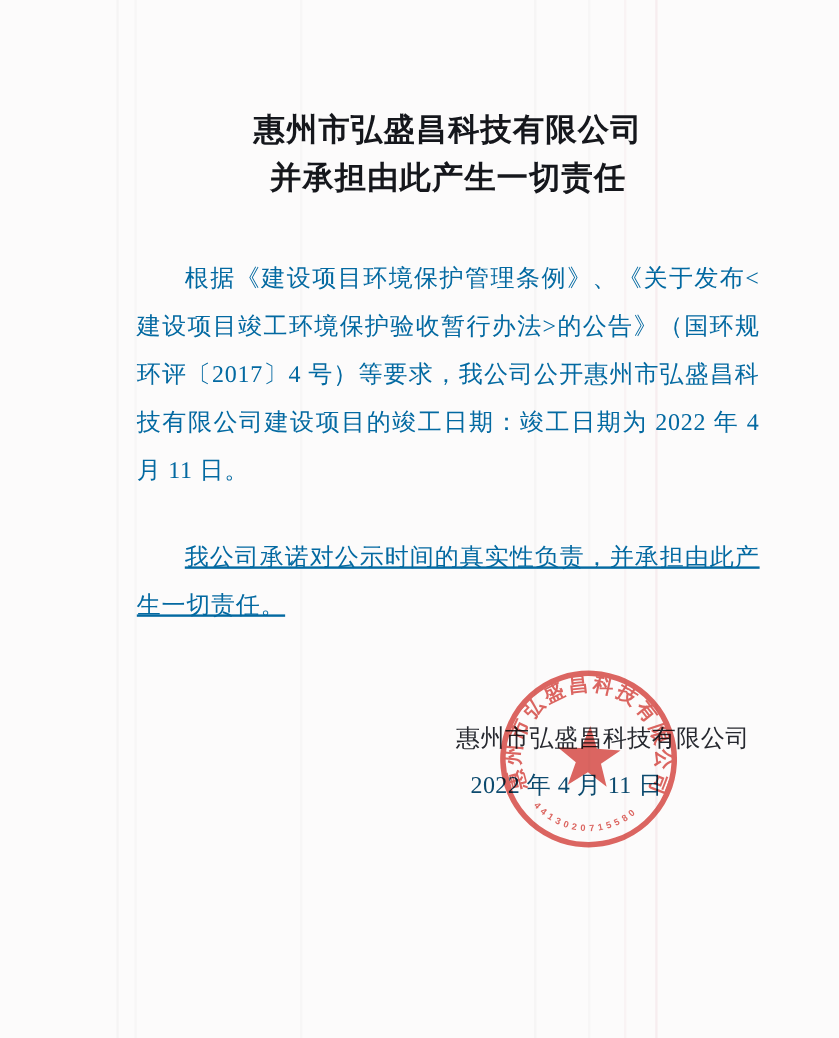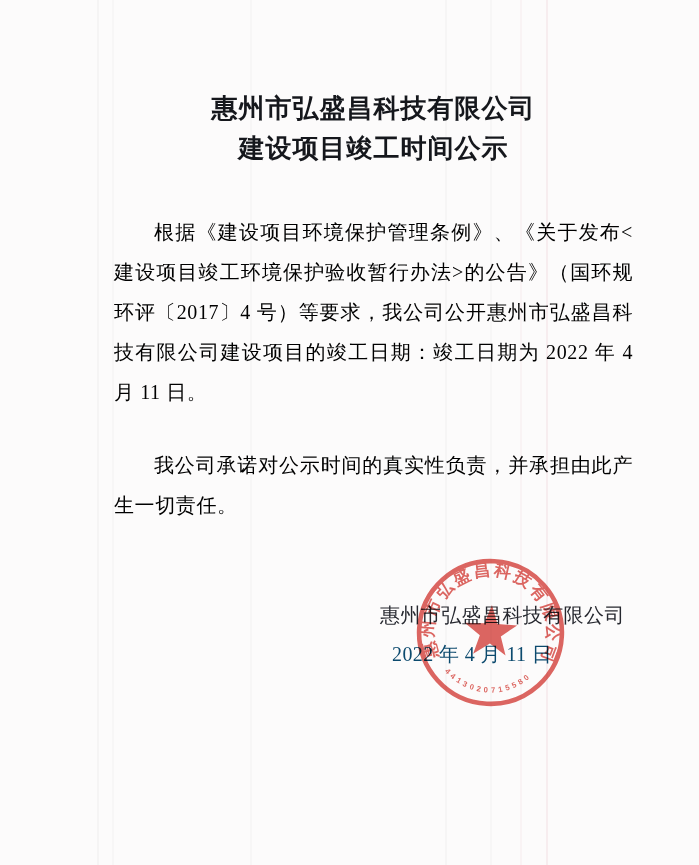--- a/index.html
+++ b/index.html
@@ -47,24 +47,24 @@
     letter-spacing: 1px;
     color: #15171c;
   }
   .body-text {
     margin: 0;
     font-size: 20px;
     line-height: 40px;
     letter-spacing: 0.6px;
     text-align: justify;
     text-indent: 2em;
-    color: #000000;
+    color: #0369a1;
   }
   .para-1 { margin-top: 44px; }
-  .para-2 { margin-top: 33px; }
+  .para-2 { margin-top: 33px; text-decoration: underline; }
 
   .signature-company {
     position: absolute;
     left: 380px;
     top: 602px;
     font-size: 20px;
     letter-spacing: 0.4px;
     color: #26282f;
     white-space: nowrap;
   }
@@ -106,21 +106,21 @@
   <div class="streak s2"></div>
   <div class="streak s3"></div>
   <div class="streak s4"></div>
   <div class="streak s5"></div>
   <div class="streak s6"></div>
   <div class="streak s7"></div>
 
   <div class="content">
     <div class="doc-title">
       <div>惠州市弘盛昌科技有限公司</div>
-      <div>建设项目竣工时间公示</div>
+      <div>并承担由此产生一切责任</div>
     </div>
 
     <p class="body-text para-1">根据《建设项目环境保护管理条例》、《关于发布&lt;建设项目竣工环境保护验收暂行办法&gt;的公告》（国环规环评〔2017〕4 号）等要求，我公司公开惠州市弘盛昌科技有限公司建设项目的竣工日期：竣工日期为 2022 年 4 月 11 日。</p>
 
     <p class="body-text para-2">我公司承诺对公示时间的真实性负责，并承担由此产生一切责任。</p>
   </div>
 
   <div class="signature-company">惠州市弘盛昌科技有限公司</div>
 
   <div class="signature-date">2022 年 4 月 11 日</div>

